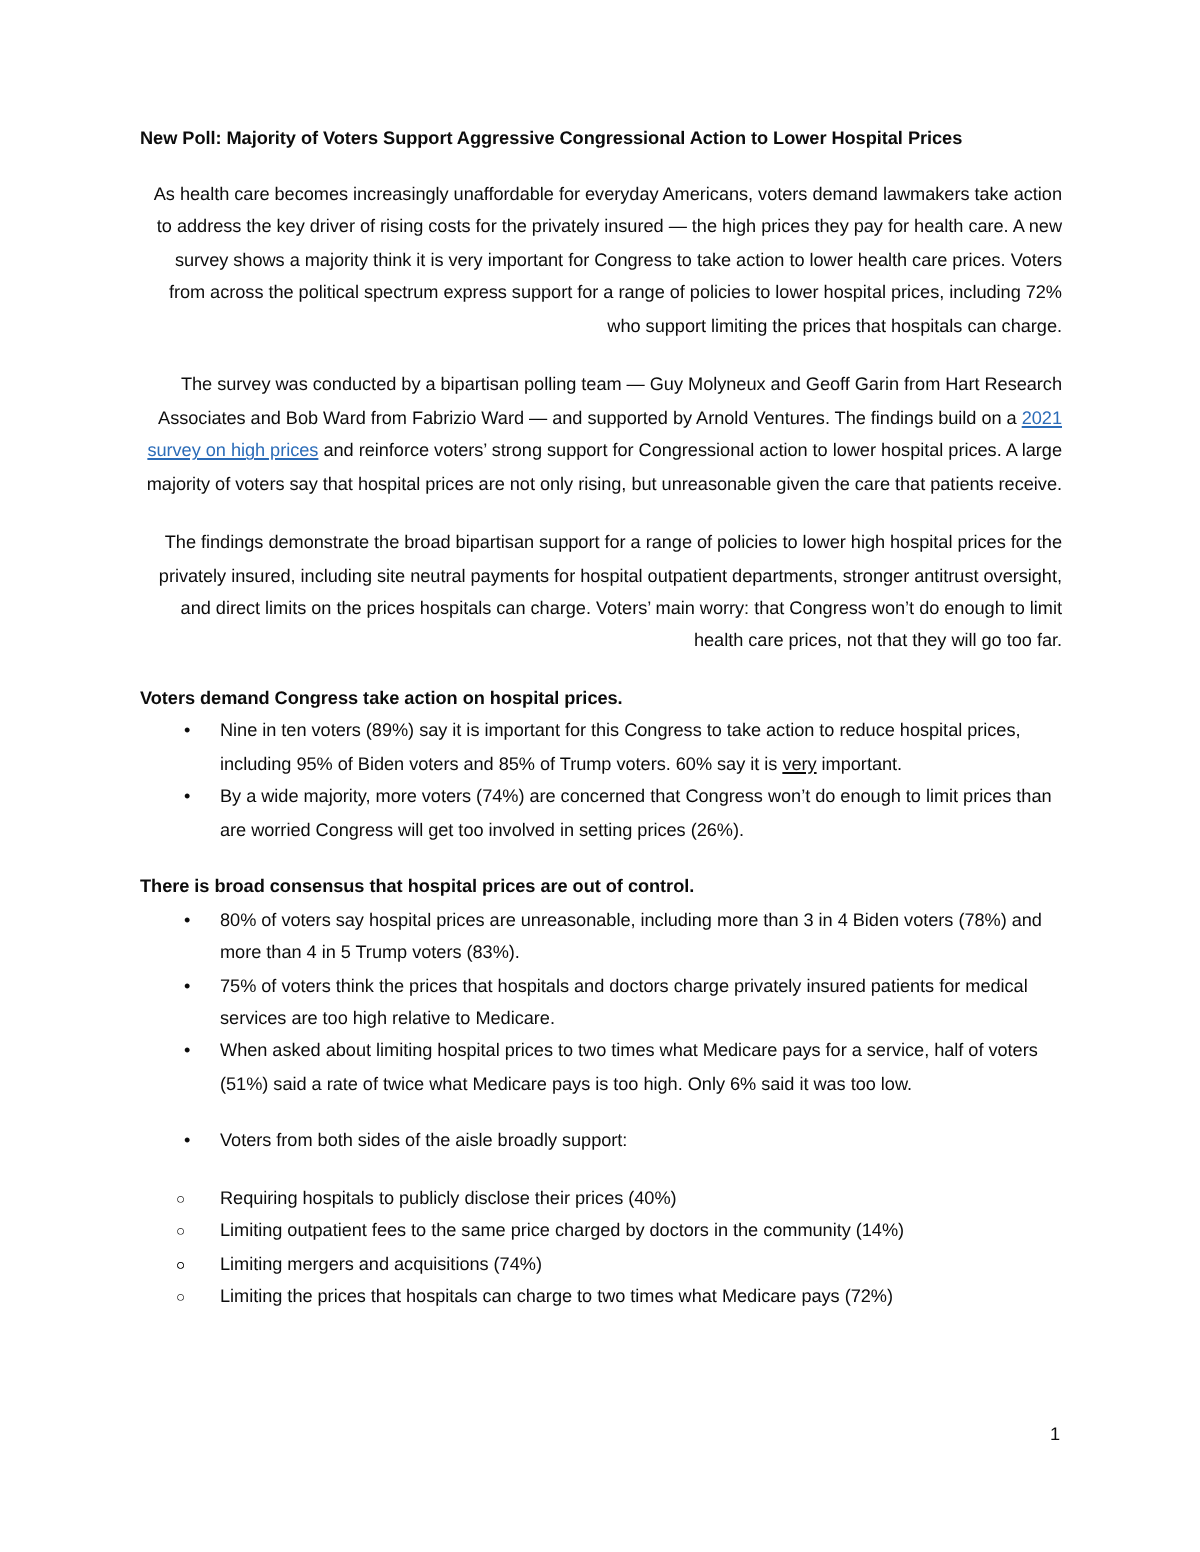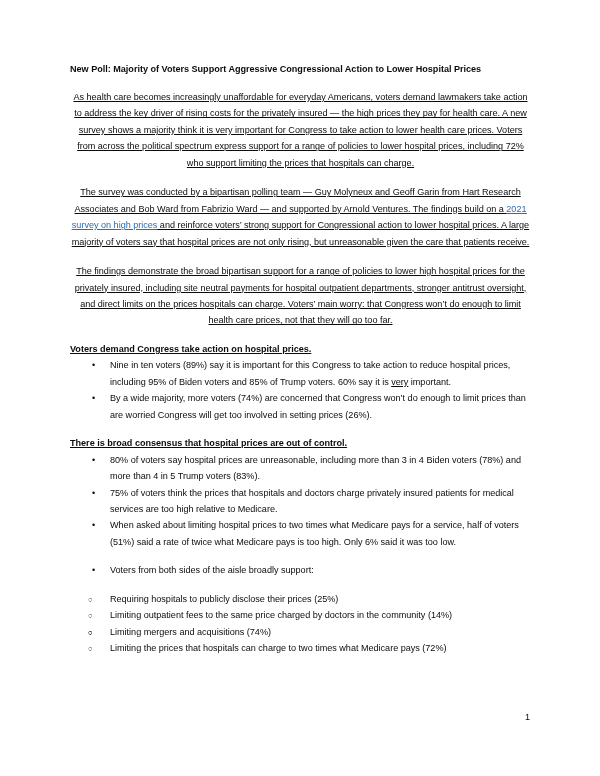--- a/index.html
+++ b/index.html
@@ -34,44 +34,42 @@
     font-weight: bold;
     line-height: 13px;
     letter-spacing: -0.02px;
     margin: 0 0 13px 0;
     color: #0c0c0c;
   }
   p.para {
     font-size: 9.1px;
     line-height: 16.45px;
     margin: 0 0 13px 0;
-    text-align: center;
+    text-align: right;
     color: #0c0c0c;
     letter-spacing: -0.02px;
-    text-decoration: underline;
   }
   p.para.tight {
     margin-bottom: 12px;
   }
   a.doclink {
     color: #2b6cb8;
     text-decoration: underline;
   }
   u.em-underline {
     text-decoration: underline;
     text-align: center;
   }
   h2.section-heading {
     font-size: 9.1px;
     font-weight: bold;
     line-height: 16.45px;
     margin: 0 0 0 0;
     color: #0c0c0c;
     letter-spacing: -0.02px;
-    text-decoration: underline;
   }
   ul.bullets {
     list-style: none;
     margin: 0 0 12px 0;
     padding: 0;
   }
   ul.bullets > li {
     position: relative;
     padding-left: 40px;
     font-size: 9.1px;
@@ -165,21 +163,21 @@
     </div>
 
     <div class="section-block">
       <ul class="bullets">
         <li>
           <span class="bullet-dot">•</span><span>Voters from both sides of the aisle broadly support:</span>
         </li>
       </ul>
       <ul class="subbullets">
         <li>
-          <span class="bullet-circle">○</span><span>Requiring hospitals to publicly disclose their prices (25%)</span>
+          <span class="bullet-circle">○</span><span>Requiring hospitals to publicly disclose their prices (40%)</span>
         </li>
         <li>
           <span class="bullet-circle">○</span><span>Limiting outpatient fees to the same price charged by doctors in the community (14%)</span>
         </li>
         <li>
           <span class="bullet-circle">○</span>
         </li>
         <li>
           <span class="bullet-circle">○</span><span>Limiting mergers and acquisitions (74%)</span>
         </li>

